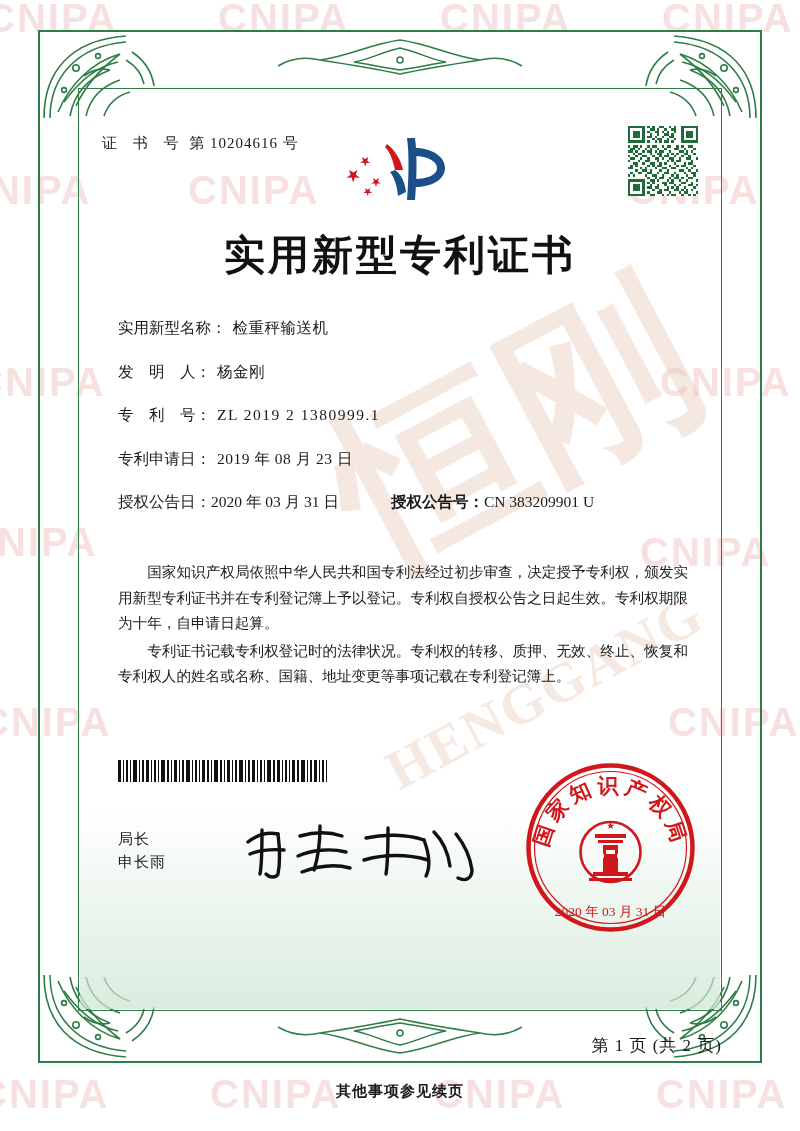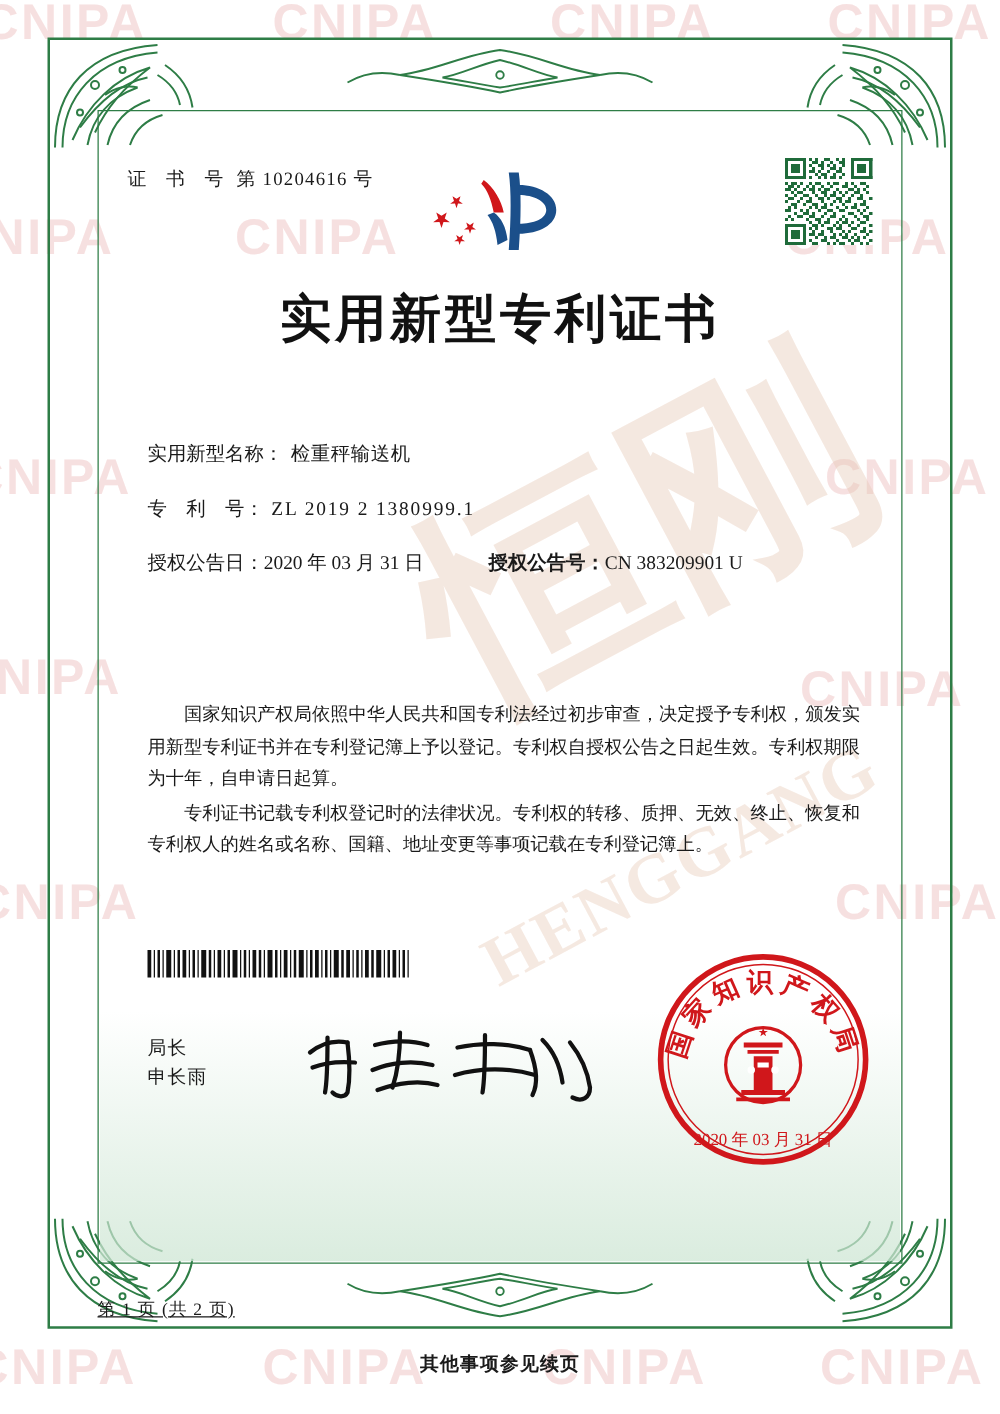--- a/index.html
+++ b/index.html
@@ -135,21 +135,20 @@
     font-family: "Liberation Serif", serif;
   }
 
   .fields {
     position: absolute;
     left: 40px;
     right: 48px;
     top: 232px;
     font-size: 15.5px;
     line-height: 1;
-    margin-top: 36px;
   }
   .row {
     display: flex;
     align-items: baseline;
     margin-bottom: 28px;
     white-space: nowrap;
   }
   .row .label {
     flex: 0 0 auto;
     letter-spacing: 0;
@@ -218,24 +217,23 @@
     top: 672px;
     width: 175px;
     height: 175px;
   }
   .seal svg { width:100%; height:100%; display:block; }
 
   .pagefoot {
     position: absolute;
     left: 0; right: 0;
     bottom: -46px;
-    text-align: left;
-    font-size: 14px;
+    text-align: right;
+    font-size: 17px;
     letter-spacing: 1px;
-    text-decoration: underline;
   }
 
   .bottomnote {
     position: absolute;
     left: 0; right: 0;
     bottom: 30px;
     text-align: center;
     font-size: 15px;
     letter-spacing: 1px;
     z-index: 3;
@@ -625,22 +623,30 @@
   </div>
 
   <div class="title">实用新型专利证书</div>
 
   <div class="fields">
     <div class="row">
       <span class="label">实用新型名称：</span>
       <span class="value">检重秤输送机</span>
     </div>
     <div class="row">
+      <span class="label">发　明　人：</span>
+      <span class="value">杨金刚</span>
+    </div>
+    <div class="row">
       <span class="label">专　利　号：</span>
       <span class="value mono-ish">ZL 2019 2 1380999.1</span>
+    </div>
+    <div class="row">
+      <span class="label">专利申请日：</span>
+      <span class="value">2019 年 08 月 23 日</span>
     </div>
     <div class="row2">
       <span>授权公告日：</span>
       <span>2020 年 03 月 31 日</span>
       <span class="seg2">授权公告号：</span>
       <span>CN 383209901 U</span>
     </div>
   </div>
 
   <div class="para">

